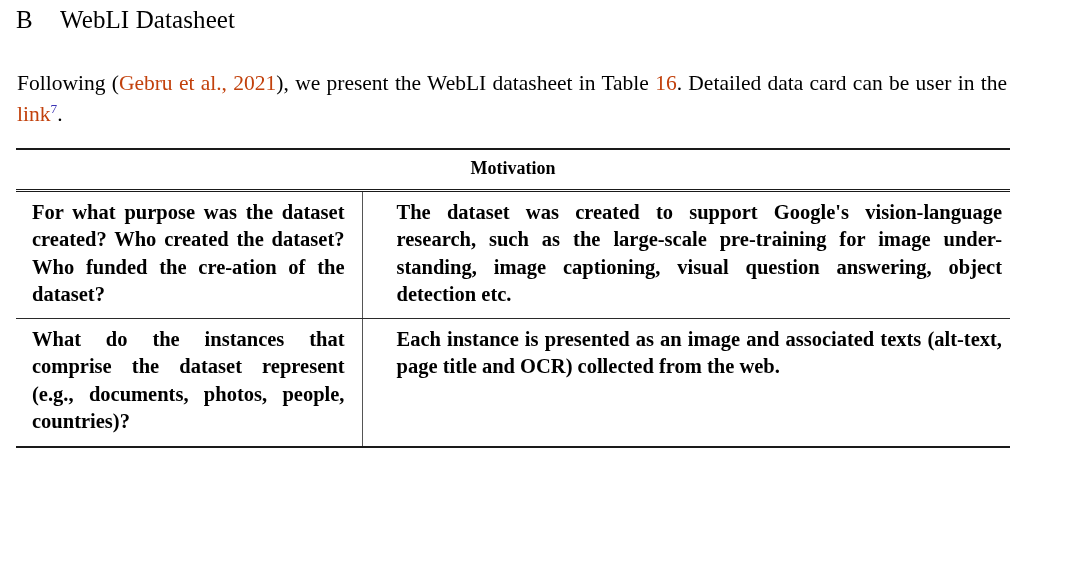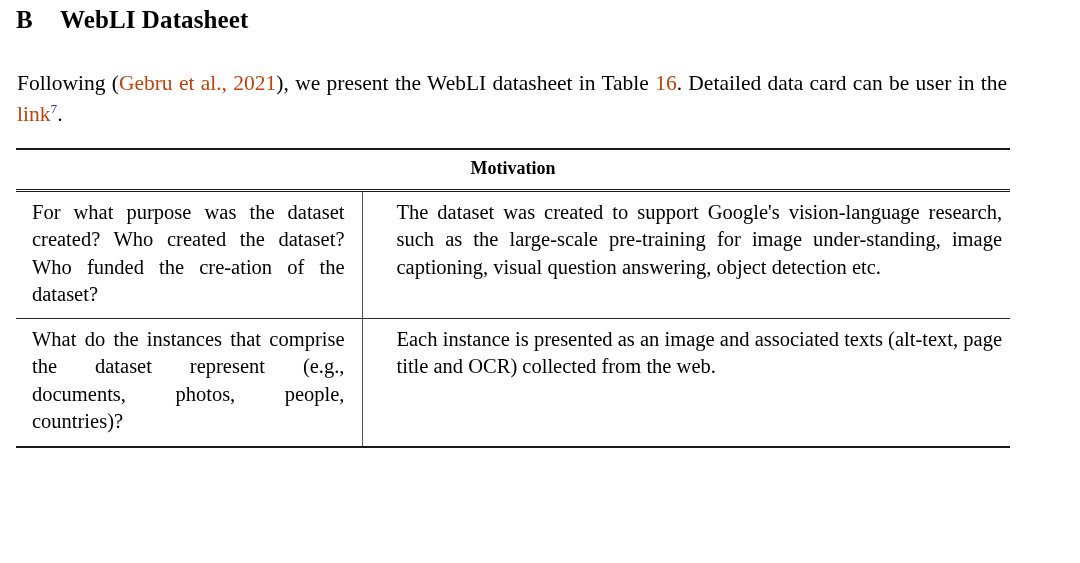--- a/index.html
+++ b/index.html
@@ -23,21 +23,21 @@
     box-sizing: border-box;
     padding: 0;
   }
 
   
   .section-heading {
     position: absolute;
     left: 16px;
     top: 6px;
     font-size: 25px;
-    font-weight: bold;
+    font-weight: normal;
     letter-spacing: 0.1px;
     white-space: nowrap;
   }
   .section-heading .sec-num {
     display: inline-block;
     min-width: 44px;
   }
 
   
   .intro {
@@ -80,20 +80,21 @@
     padding: 5px 0 6px 0;
     border-bottom: 3.4px double #1a1a1a;
   }
   .band.band-top td {
     border-top: 2.2px solid #1a1a1a;
   }
 
   .qa-row > td {
     vertical-align: top;
     padding: 7px 0 9px 0;
+    font-weight: bold;
   }
   .qa-row td.q-cell {
     width: 346px;
     padding-left: 16px;
     padding-right: 17px;
     text-align: justify;
     text-justify: inter-word;
     border-right: 1.6px solid #555;
     -webkit-hyphens: manual;
     hyphens: manual;

